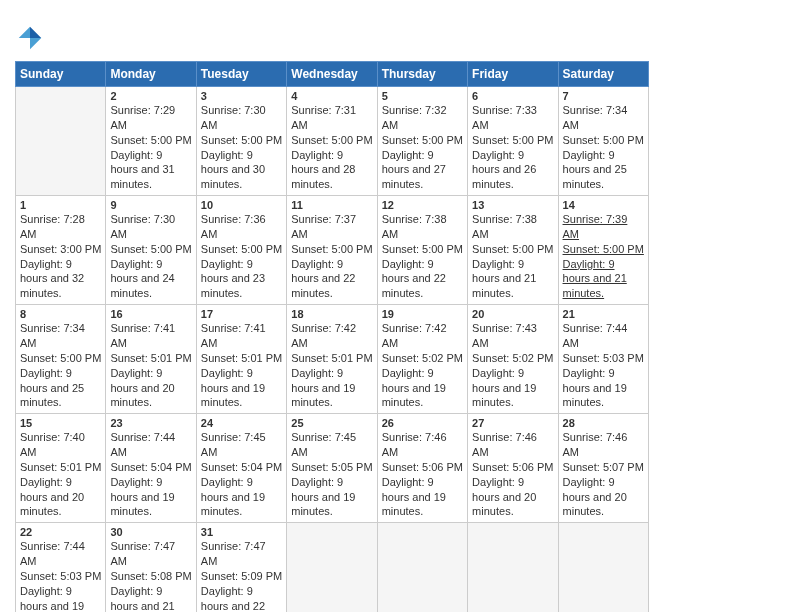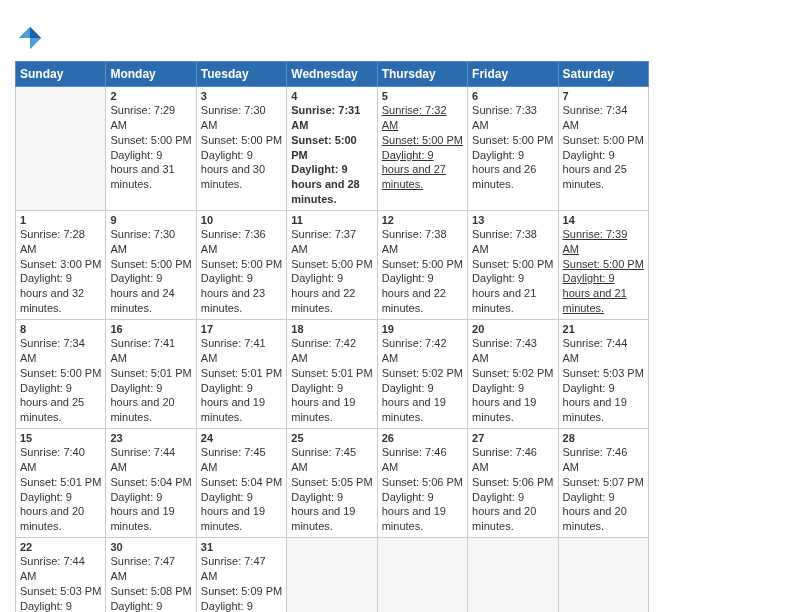--- a/index.html
+++ b/index.html
@@ -134,27 +134,27 @@
 Daylight: 9 hours and 31 minutes.</div>
           </td>
           <td>
             <span class="day-num">3</span>
             <div class="day-info" style="white-space: pre-line;">Sunrise: 7:30 AM
 Sunset: 5:00 PM
 Daylight: 9 hours and 30 minutes.</div>
           </td>
           <td>
             <span class="day-num">4</span>
-            <div class="day-info" style="white-space: pre-line; font-weight: bold;">Sunrise: 7:31 AM
+            <div class="day-info" style="white-space: pre-line;">Sunrise: 7:31 AM
 Sunset: 5:00 PM
 Daylight: 9 hours and 28 minutes.</div>
           </td>
           <td>
             <span class="day-num">5</span>
-            <div class="day-info" style="white-space: pre-line; text-decoration: underline;">Sunrise: 7:32 AM
+            <div class="day-info" style="white-space: pre-line;">Sunrise: 7:32 AM
 Sunset: 5:00 PM
 Daylight: 9 hours and 27 minutes.</div>
           </td>
           <td>
             <span class="day-num">6</span>
             <div class="day-info" style="white-space: pre-line;">Sunrise: 7:33 AM
 Sunset: 5:00 PM
 Daylight: 9 hours and 26 minutes.</div>
           </td>
           <td>

